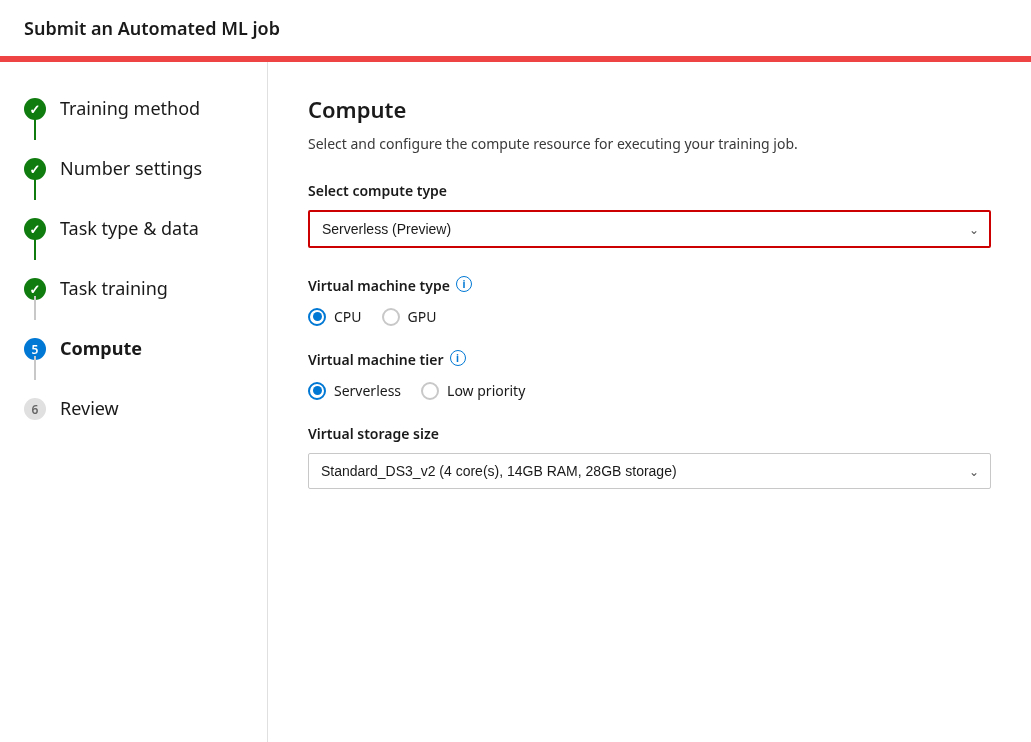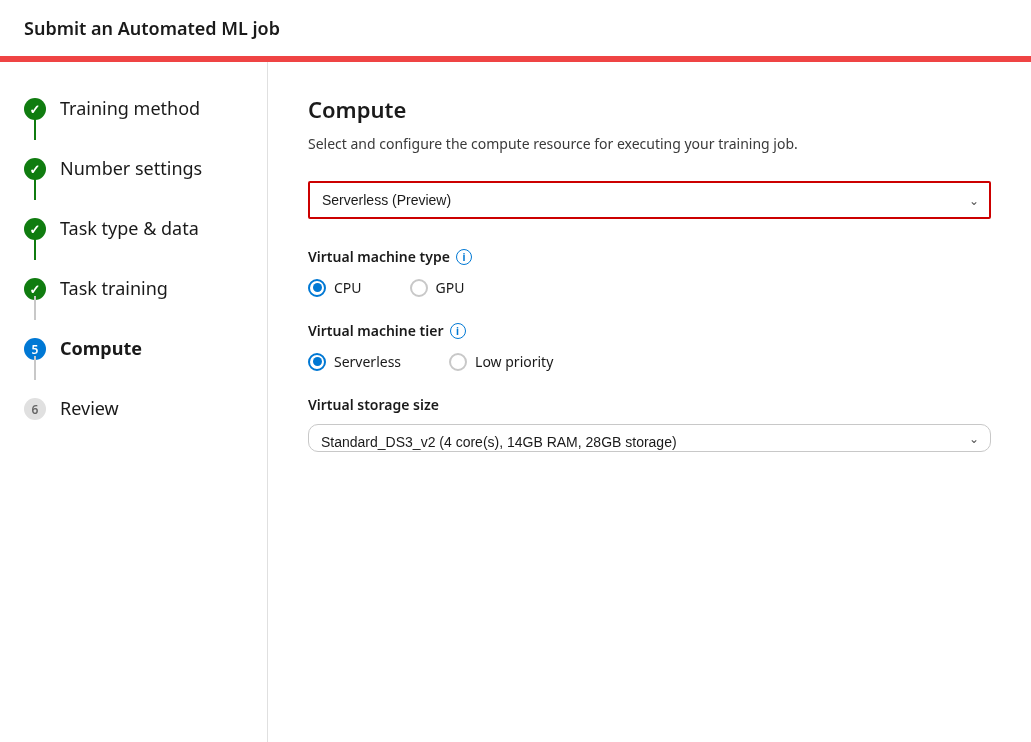--- a/index.html
+++ b/index.html
@@ -141,23 +141,23 @@
       color: #555;
     }
 
     .dropdown-wrapper2 {
       position: relative;
       margin-bottom: 28px;
     }
 
     .dropdown-wrapper2 select {
       width: 100%;
-      padding: 9px 36px 1px 12px;
+      padding: 9px 36px 9px 12px;
       border: 1px solid #c8c8c8;
-      border-radius: 10px;
+      border-radius: 2px;
       font-size: 14px;
       color: #1a1a1a;
       background: #fff;
       appearance: none;
       cursor: pointer;
       outline: none;
     }
 
     .dropdown-wrapper2 .chevron {
       position: absolute;
@@ -168,21 +168,20 @@
       font-size: 12px;
       color: #555;
     }
 
     .vm-type-section {
       margin-bottom: 24px;
     }
 
     .vm-type-header {
       display: flex;
-      align-items: center;
       gap: 6px;
       margin-bottom: 12px;
     }
 
     .info-icon {
       width: 16px;
       height: 16px;
       border-radius: 50%;
       border: 1.5px solid #0078d4;
       color: #0078d4;
@@ -190,21 +189,21 @@
       font-weight: 700;
       display: inline-flex;
       align-items: center;
       justify-content: center;
       cursor: pointer;
       flex-shrink: 0;
     }
 
     .radio-group {
       display: flex;
-      gap: 48px;
+      gap: 20px;
       align-items: flex-end;
     }
 
     .radio-option {
       display: flex;
       align-items: center;
       gap: 8px;
       cursor: pointer;
       font-size: 14px;
     }
@@ -313,20 +312,21 @@
     </div>
 
   </div>
 
   <div class="content">
 
     <h1 class="content-title">Compute</h1>
     <p class="content-description">Select and configure the compute resource for executing your training job.</p>
 
     <div class="vm-type-section">
+      <div class="section-label">Select compute type</div>
       <div class="dropdown-wrapper">
         <select>
           <option>Serverless (Preview)</option>
           <option>Compute cluster</option>
           <option>Attached compute</option>
         </select>
         <span class="chevron">⌄</span>
       </div>
     </div>
 

